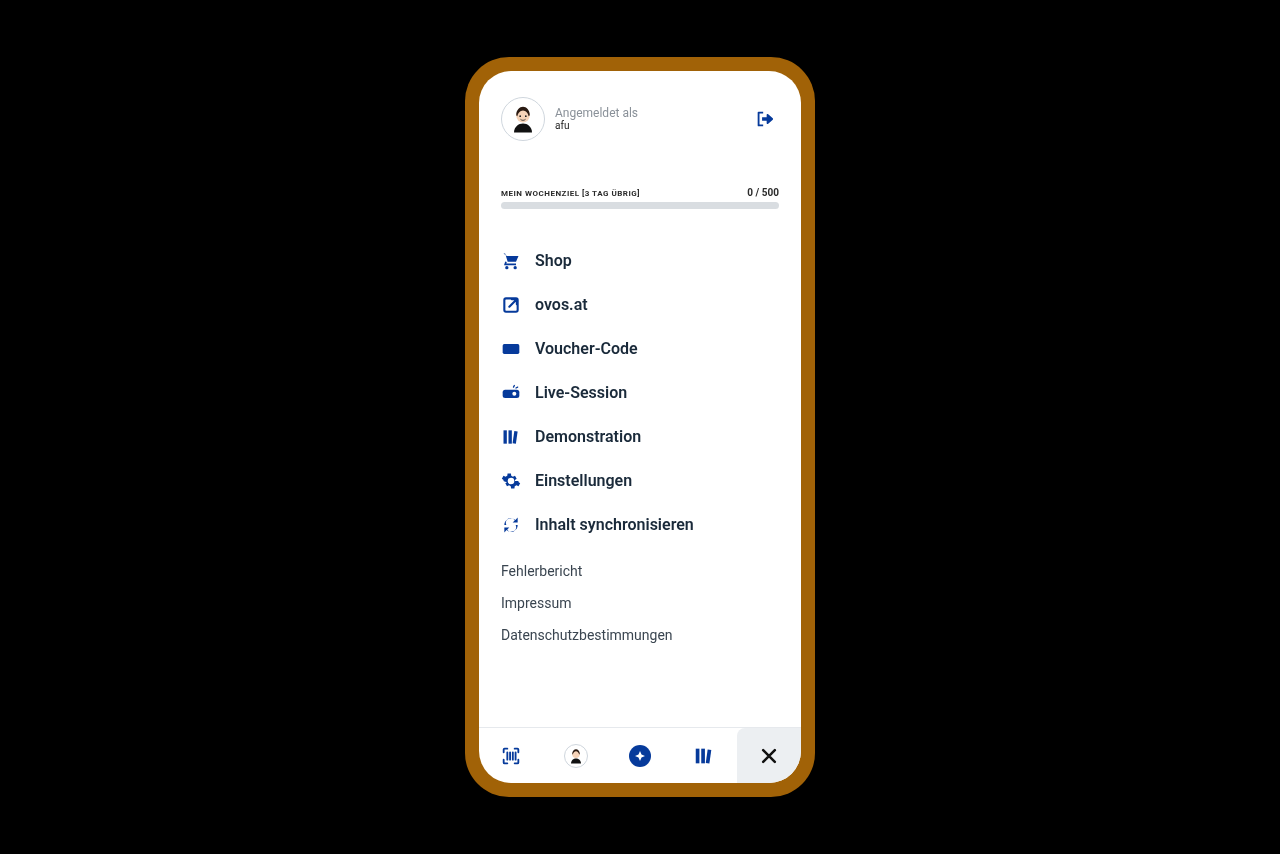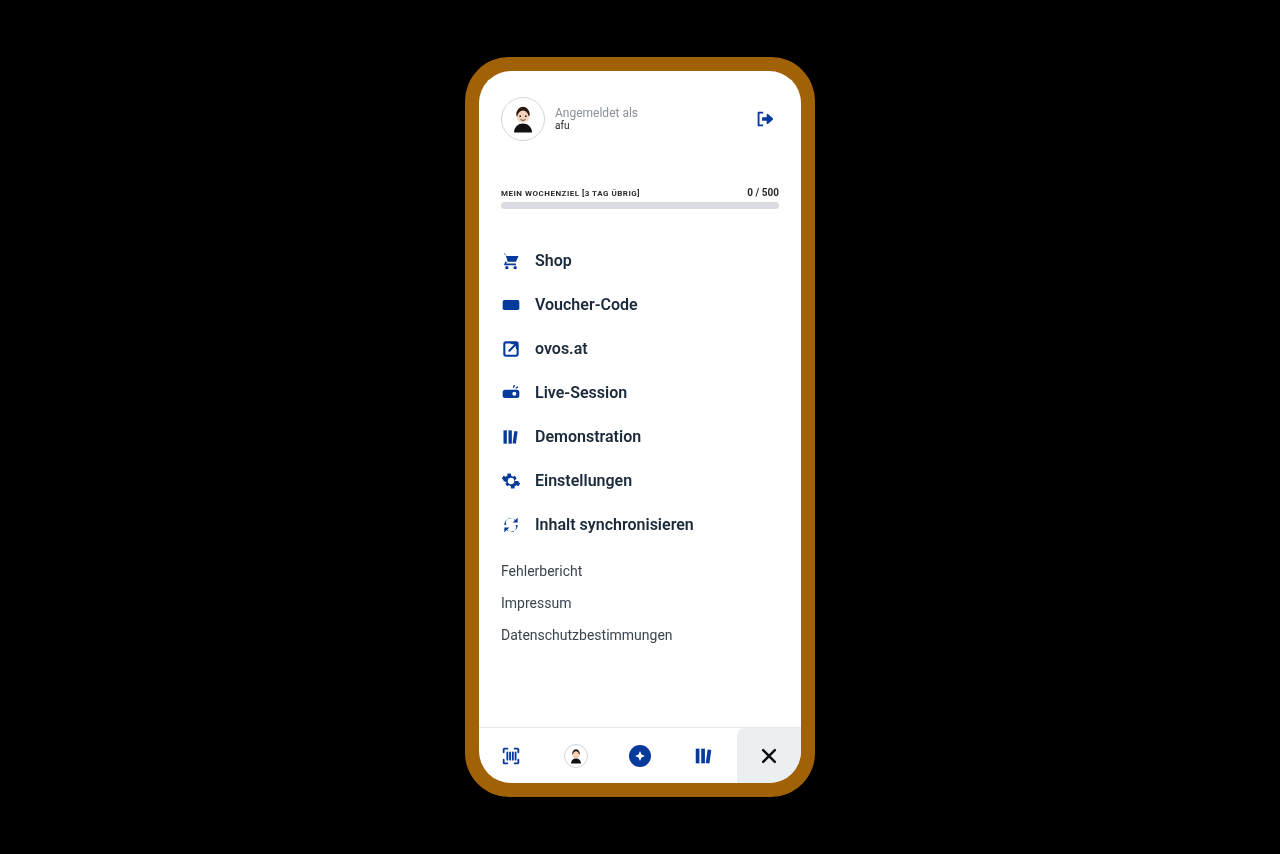--- a/index.html
+++ b/index.html
@@ -224,35 +224,35 @@
               <svg viewBox="0 0 24 24" fill="currentColor">
                   <path d="M7 18a2 2 0 1 0 0 4 2 2 0 0 0 0-4zm10 0a2 2 0 1 0 0 4 2 2 0 0 0 0-4zM3 3h2l3 10h10l3-7H7"></path>
                   <path d="M6 13l-1 3h13" stroke="currentColor" stroke-width="2" fill="none"></path>
                 </svg>
             </span>
             <span class="label">Shop</span>
           </div>
 
           <div class="menu-item">
             <span class="icon-slot">
-              <svg viewBox="0 0 24 24" fill="currentColor">
-                  <rect x="2" y="6" width="20" height="12" rx="2"></rect>
-                </svg>
-            </span>
-            <span class="label">Voucher-Code</span>
-          </div>
-
-          <div class="menu-item">
-            <span class="icon-slot">
               <svg viewBox="0 0 24 24" fill="none" stroke="currentColor" stroke-width="2.5">
                   <rect x="4" y="4" width="16" height="16" rx="2"></rect>
                   <path d="M10 14L18 6M13 5h6v6" stroke-linecap="round"></path>
                 </svg>
             </span>
             <span class="label">ovos.at</span>
+          </div>
+
+          <div class="menu-item">
+            <span class="icon-slot">
+              <svg viewBox="0 0 24 24" fill="currentColor">
+                  <rect x="2" y="6" width="20" height="12" rx="2"></rect>
+                </svg>
+            </span>
+            <span class="label">Voucher-Code</span>
           </div>
 
           <div class="menu-item">
             <span class="icon-slot">
               <svg viewBox="0 0 24 24" fill="currentColor">
                   <path d="M15 5l1-2m2 3l2-1" stroke="currentColor" stroke-width="1.6" stroke-linecap="round"></path>
                   <rect x="2" y="8" width="20" height="10" rx="3"></rect>
                   <circle cx="16" cy="13" r="2.4" fill="#fff"></circle>
                 </svg>
             </span>

